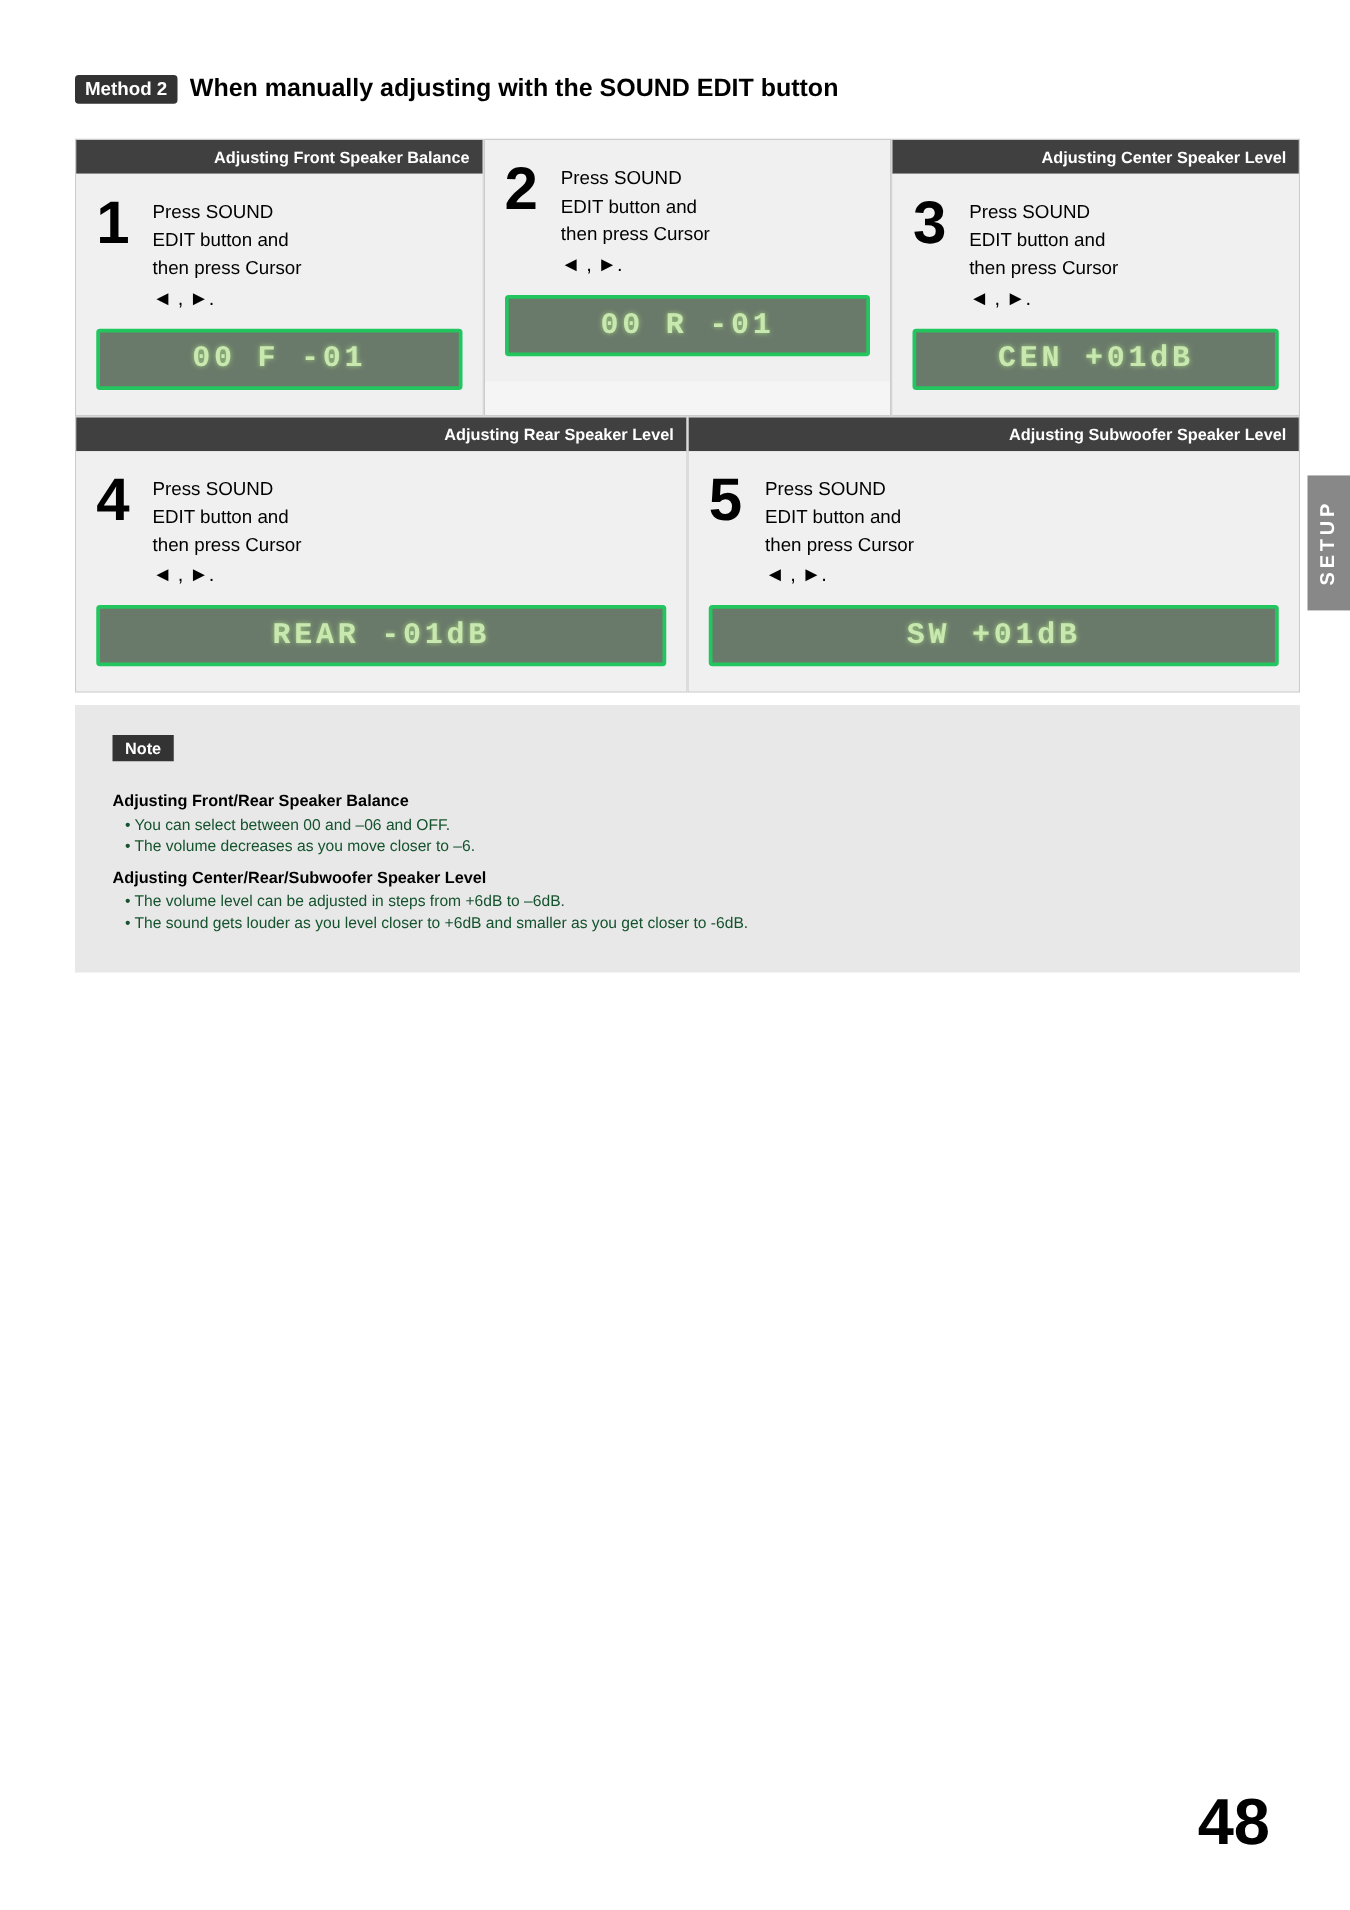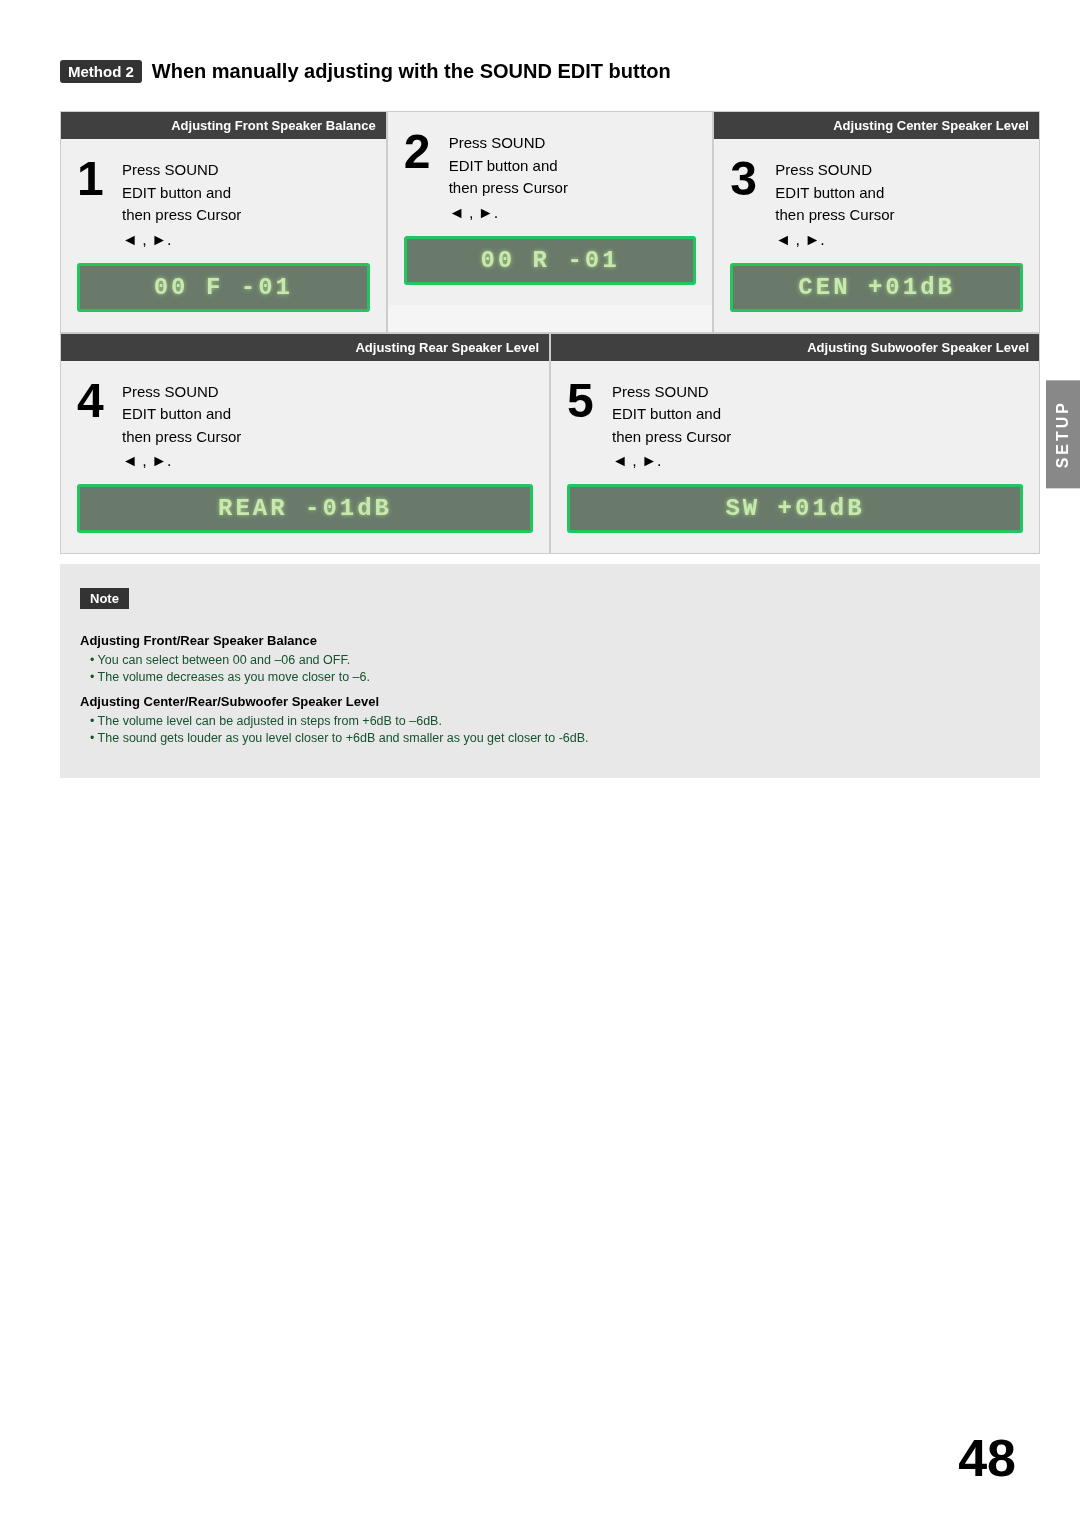--- a/index.html
+++ b/index.html
@@ -122,21 +122,21 @@
       text-shadow: 0 0 4px #a0d080;
       min-height: 48px;
       display: flex;
       align-items: center;
       justify-content: center;
     }
 
     
     .note-section {
       background: #e8e8e8;
-      padding: 24px 30px 30px 20px;
+      padding: 24px 30px 30px 30px;
       margin-top: 10px;
     }
     .note-badge {
       background: #333;
       color: #fff;
       font-size: 13px;
       font-weight: bold;
       padding: 3px 10px;
       display: inline-block;
       margin-bottom: 14px;

